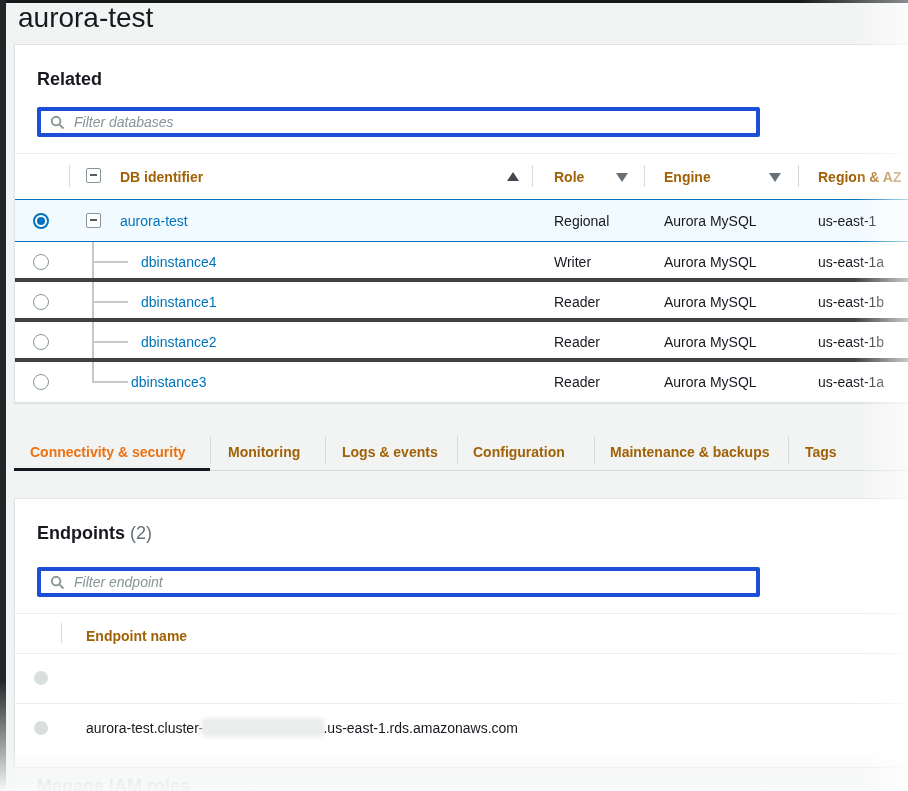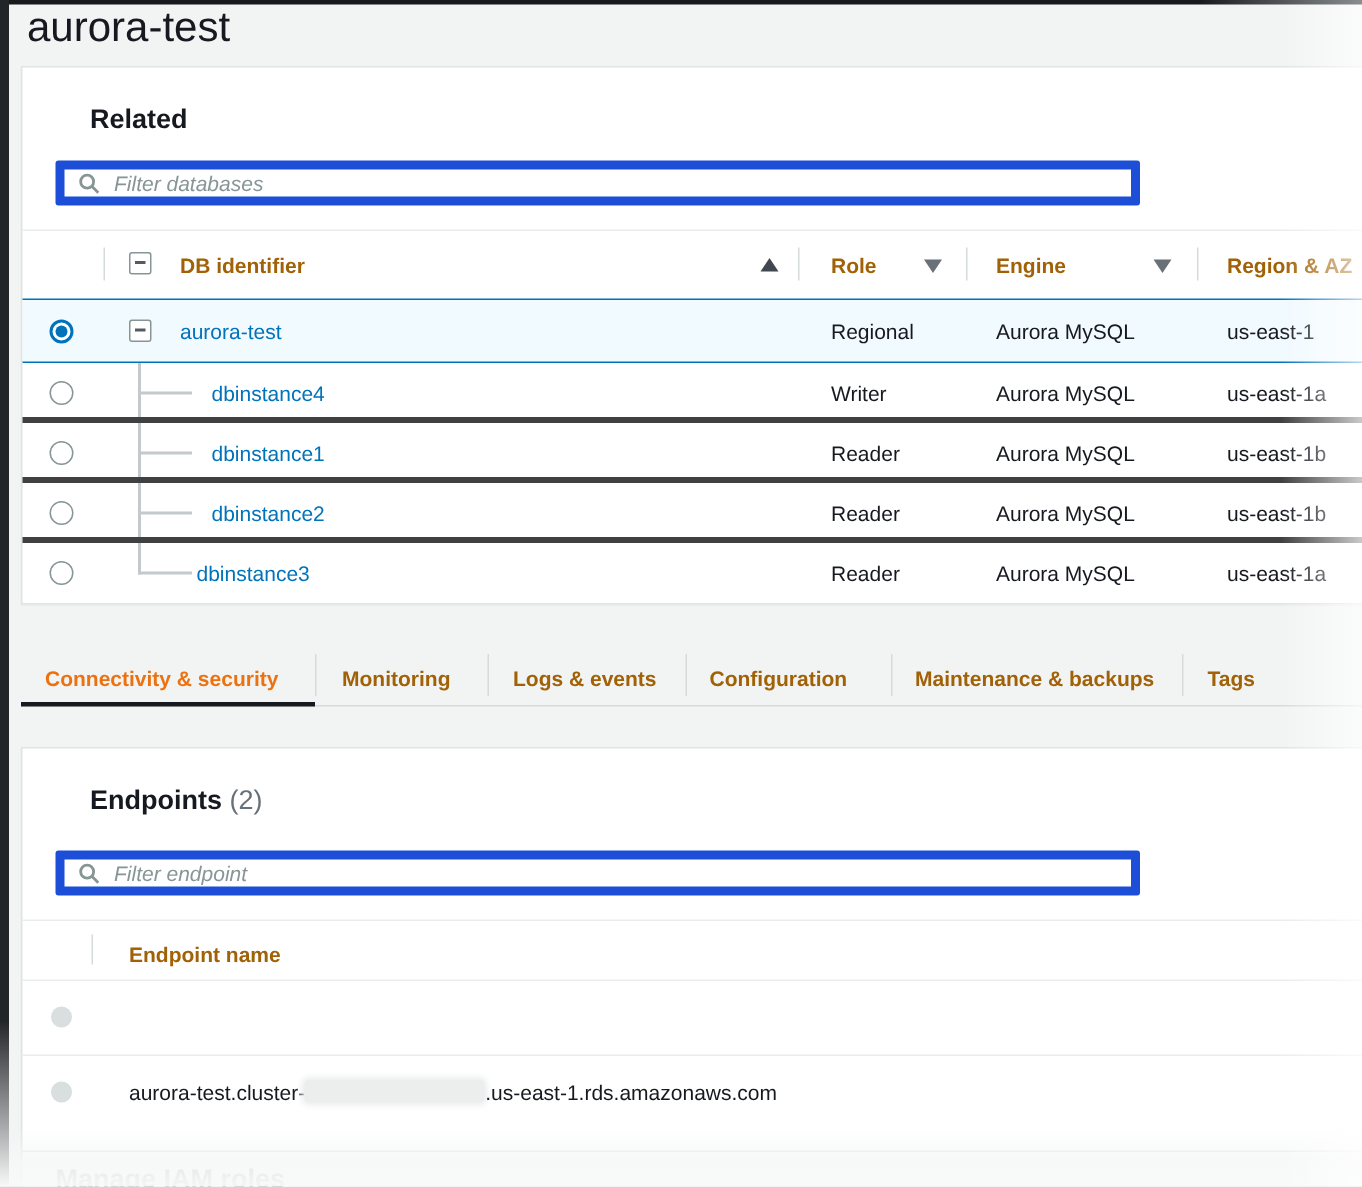--- a/index.html
+++ b/index.html
@@ -16,25 +16,25 @@
               background:linear-gradient(180deg,rgba(244,245,245,0) 0%,rgba(246,247,247,0.88) 55%,rgba(248,249,249,0.97) 100%);}
 
   .page-title{position:absolute;left:18px;top:2px;font-size:28px;font-weight:400;color:#16191f;}
 
   .card{position:absolute;left:14px;background:#fff;border:1px solid #dfe3e3;border-right:none;
         box-shadow:0 1px 1px rgba(0,28,36,0.08);box-sizing:border-box;}
   .related-card{top:44px;width:894px;height:359px;}
   .endpoints-card{top:498px;width:894px;height:275px;}
   .iam-card{top:767px;width:894px;height:40px;}
 
-  .card-heading{position:absolute;left:22px;top:24px;font-size:18px;font-weight:bold;color:#16191f;margin-left:23px;}
+  .card-heading{position:absolute;left:22px;top:24px;font-size:18px;font-weight:bold;color:#16191f;}
   .count{font-weight:normal;color:#687078;}
 
   .filter-box{position:absolute;left:22px;height:30px;width:723px;background:#fff;
-              border:6px solid #1d4ed8;border-radius:2px;display:flex;align-items:center;box-sizing:border-box;}
+              border:4px solid #1d4ed8;border-radius:2px;display:flex;align-items:center;box-sizing:border-box;}
   .filter-box svg{margin-left:9px;flex:0 0 auto;}
   .filter-box input{border:none;outline:none;background:transparent;margin-left:7px;flex:1;
                     font-family:"Liberation Sans",sans-serif;font-size:14px;color:#16191f;}
   .filter-box input::placeholder{font-style:italic;color:#879596;opacity:1;}
 
   .hsep{position:absolute;left:0;right:0;height:1px;background:#eaeded;}
   .vsep{position:absolute;width:1px;background:#d5dbdb;}
 
   
   .hdr-label{position:absolute;font-size:14px;font-weight:bold;color:#a16207;top:0;}

